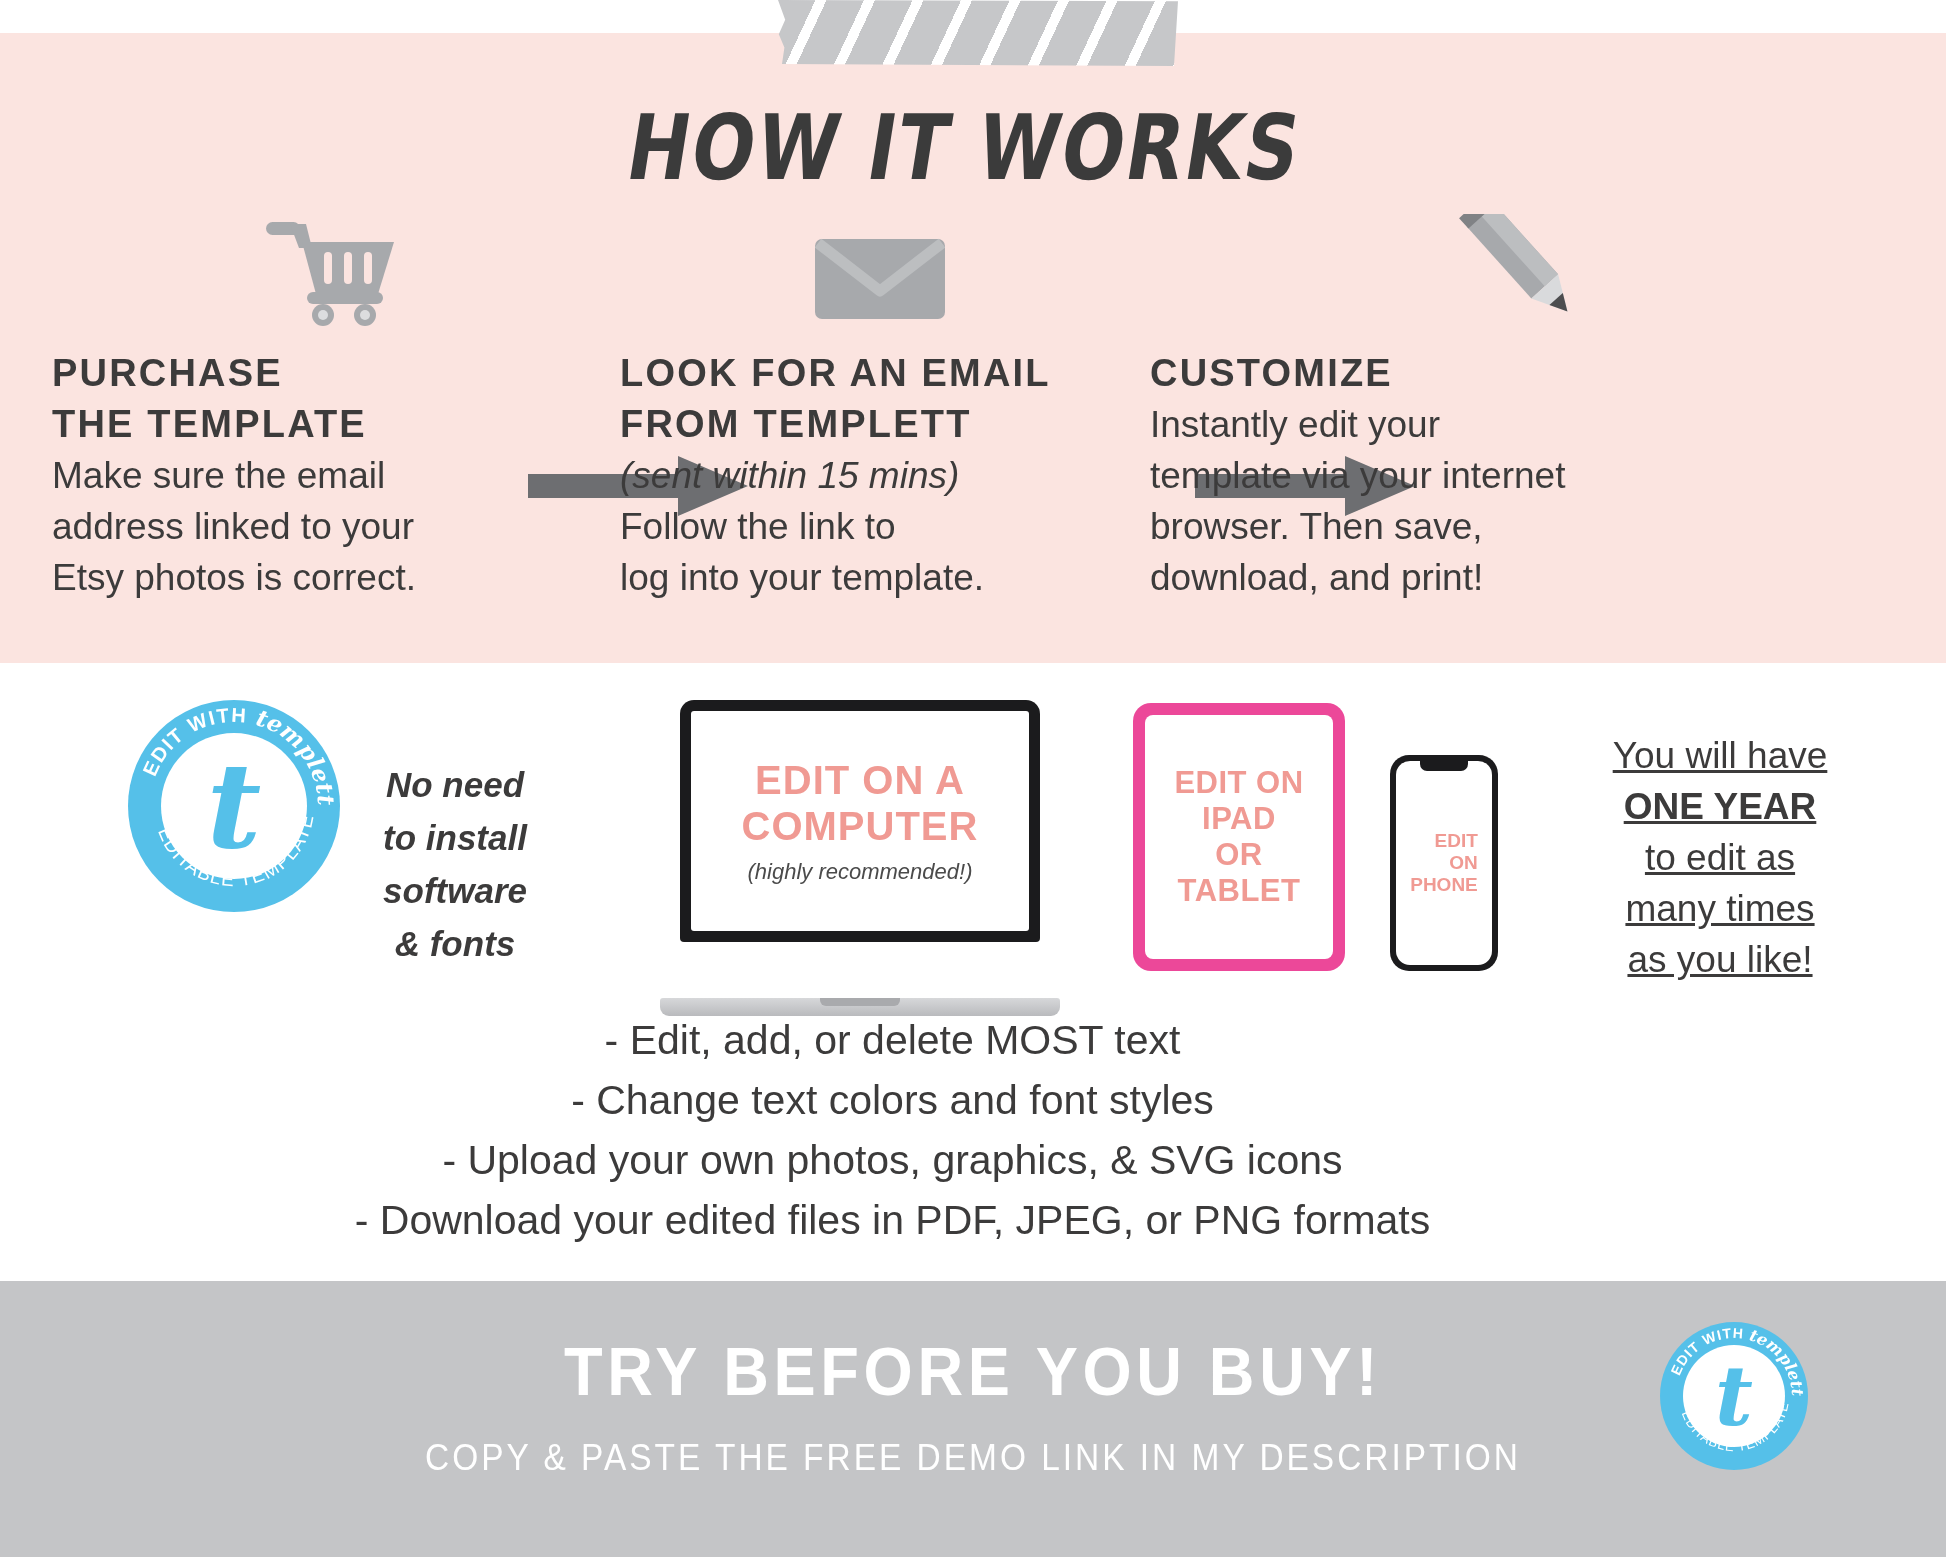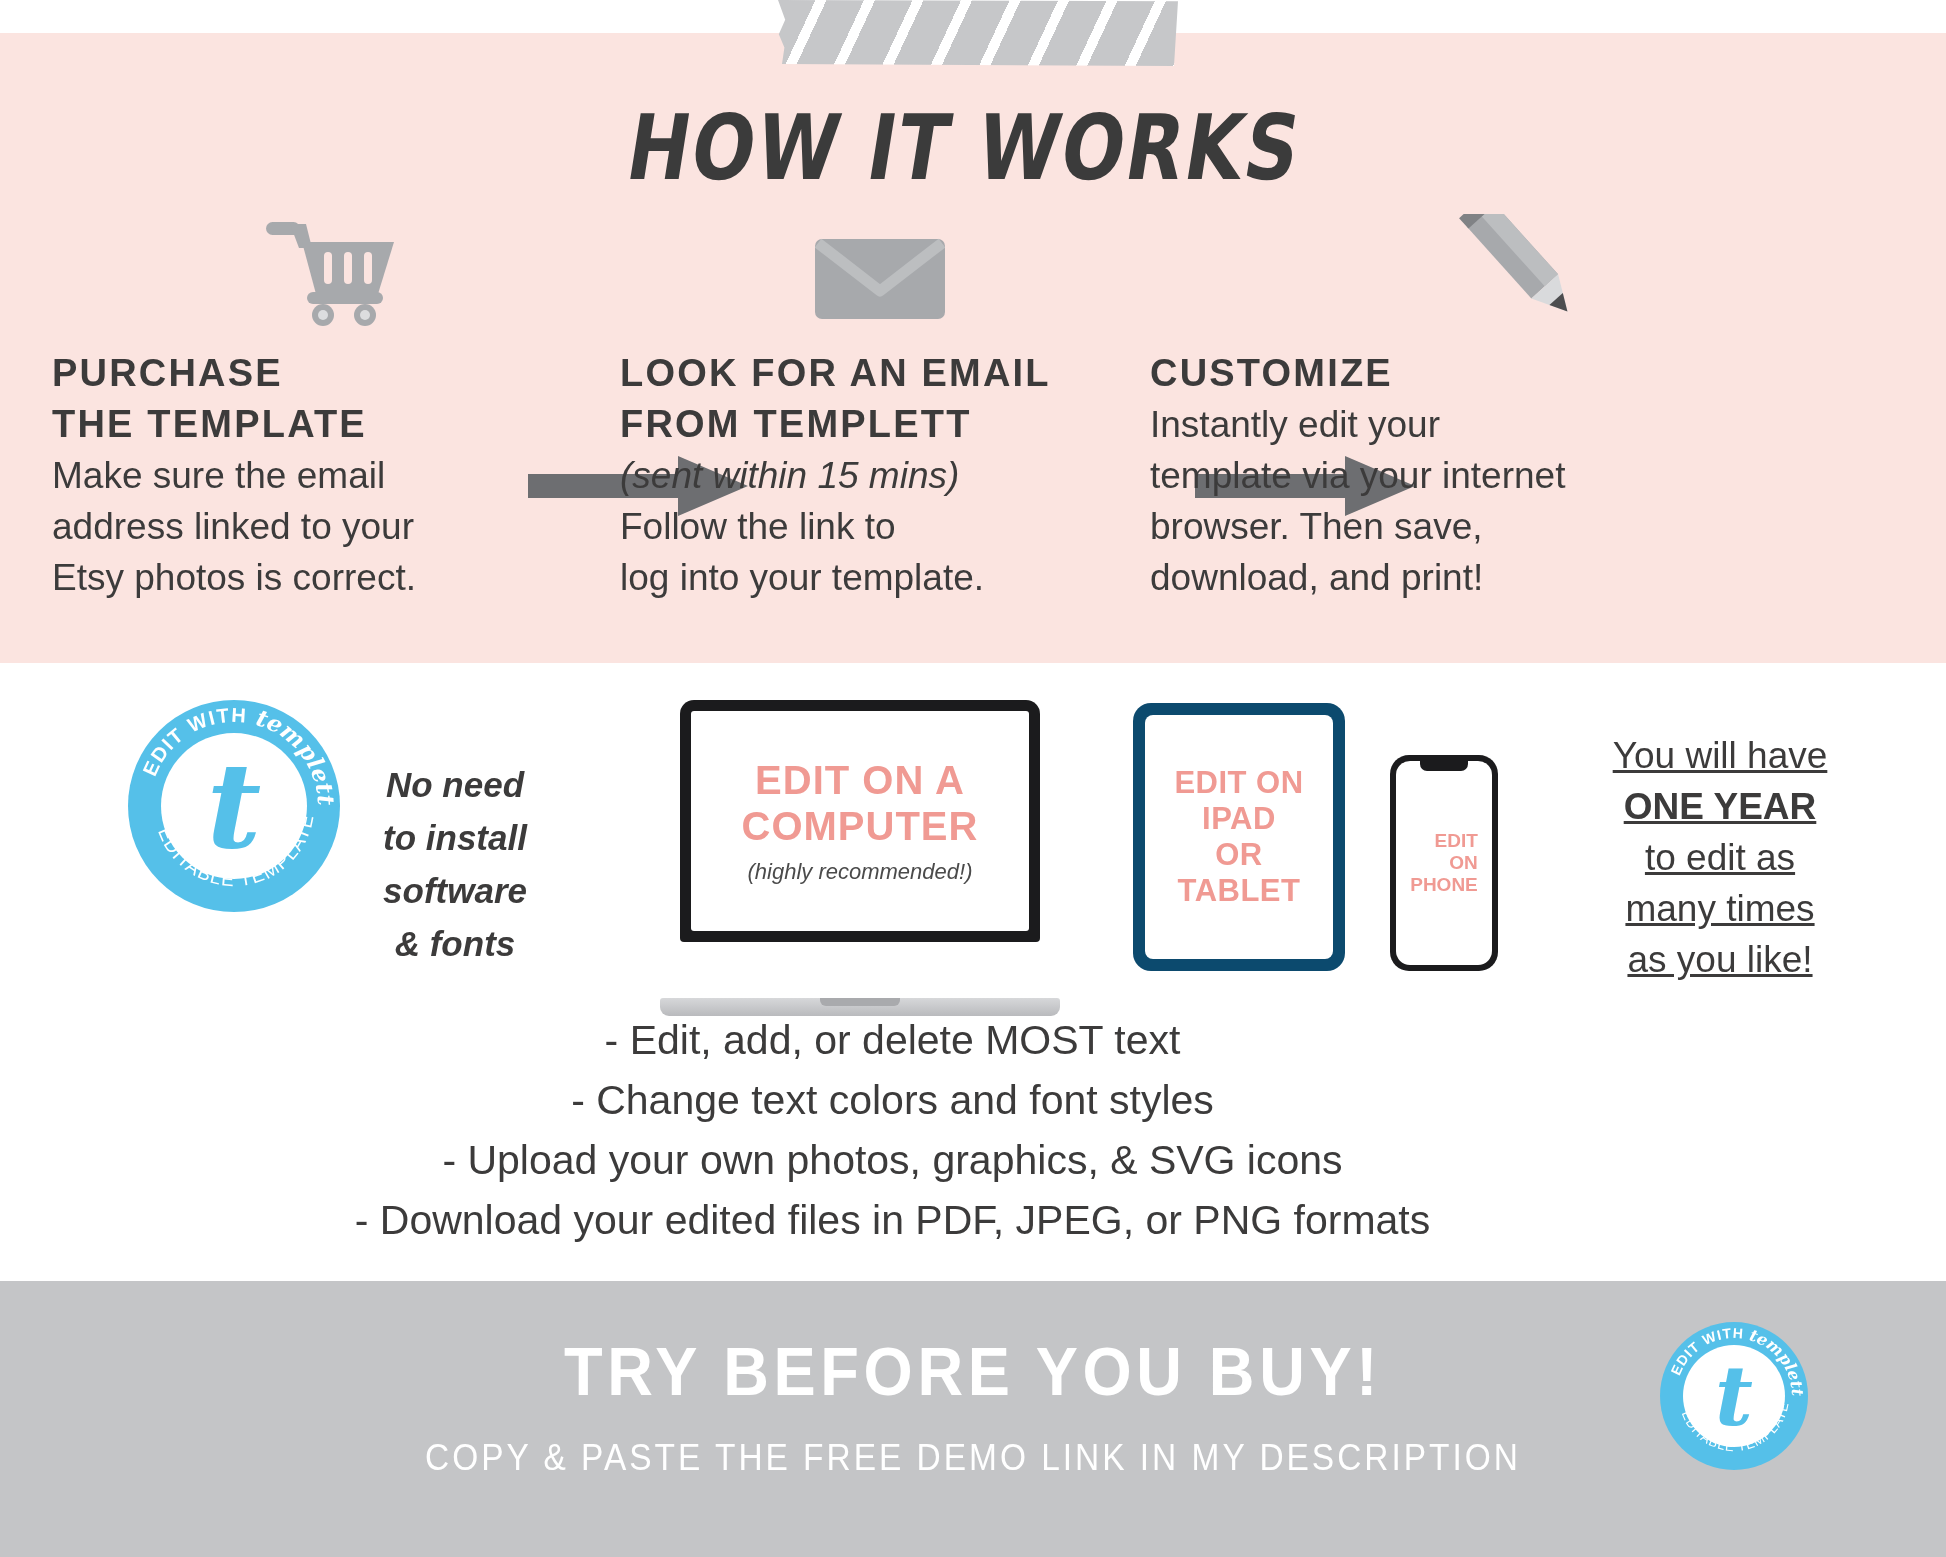--- a/index.html
+++ b/index.html
@@ -134,21 +134,21 @@
     font-weight:bold;font-size:40px;letter-spacing:1px;
     color:#f09a93;line-height:46px;text-align:center;
   }
   .screen-note{
     font-family:"Liberation Sans", sans-serif;
     font-style:italic;font-size:22px;color:#4b4b4b;margin-top:10px;
   }
 
   
   .tablet{position:absolute;left:1133px;top:703px;width:212px;height:268px;
-    background:#0c4a6e;border-radius:18px;padding:12px;box-sizing:border-box;}
+    background:#ec4899;border-radius:18px;padding:12px;box-sizing:border-box;}
   .tablet .screen{
     width:100%;height:100%;background:#fff;border-radius:8px;
     display:flex;align-items:center;justify-content:center;text-align:center;
     font-family:"Liberation Sans", sans-serif;font-weight:bold;
     font-size:31px;line-height:36px;letter-spacing:.5px;color:#f09a93;
   }
 
   
   .phone{position:absolute;left:1390px;top:755px;width:108px;height:216px;
     background:#1b1b1d;border-radius:19px;padding:6px;box-sizing:border-box;}

